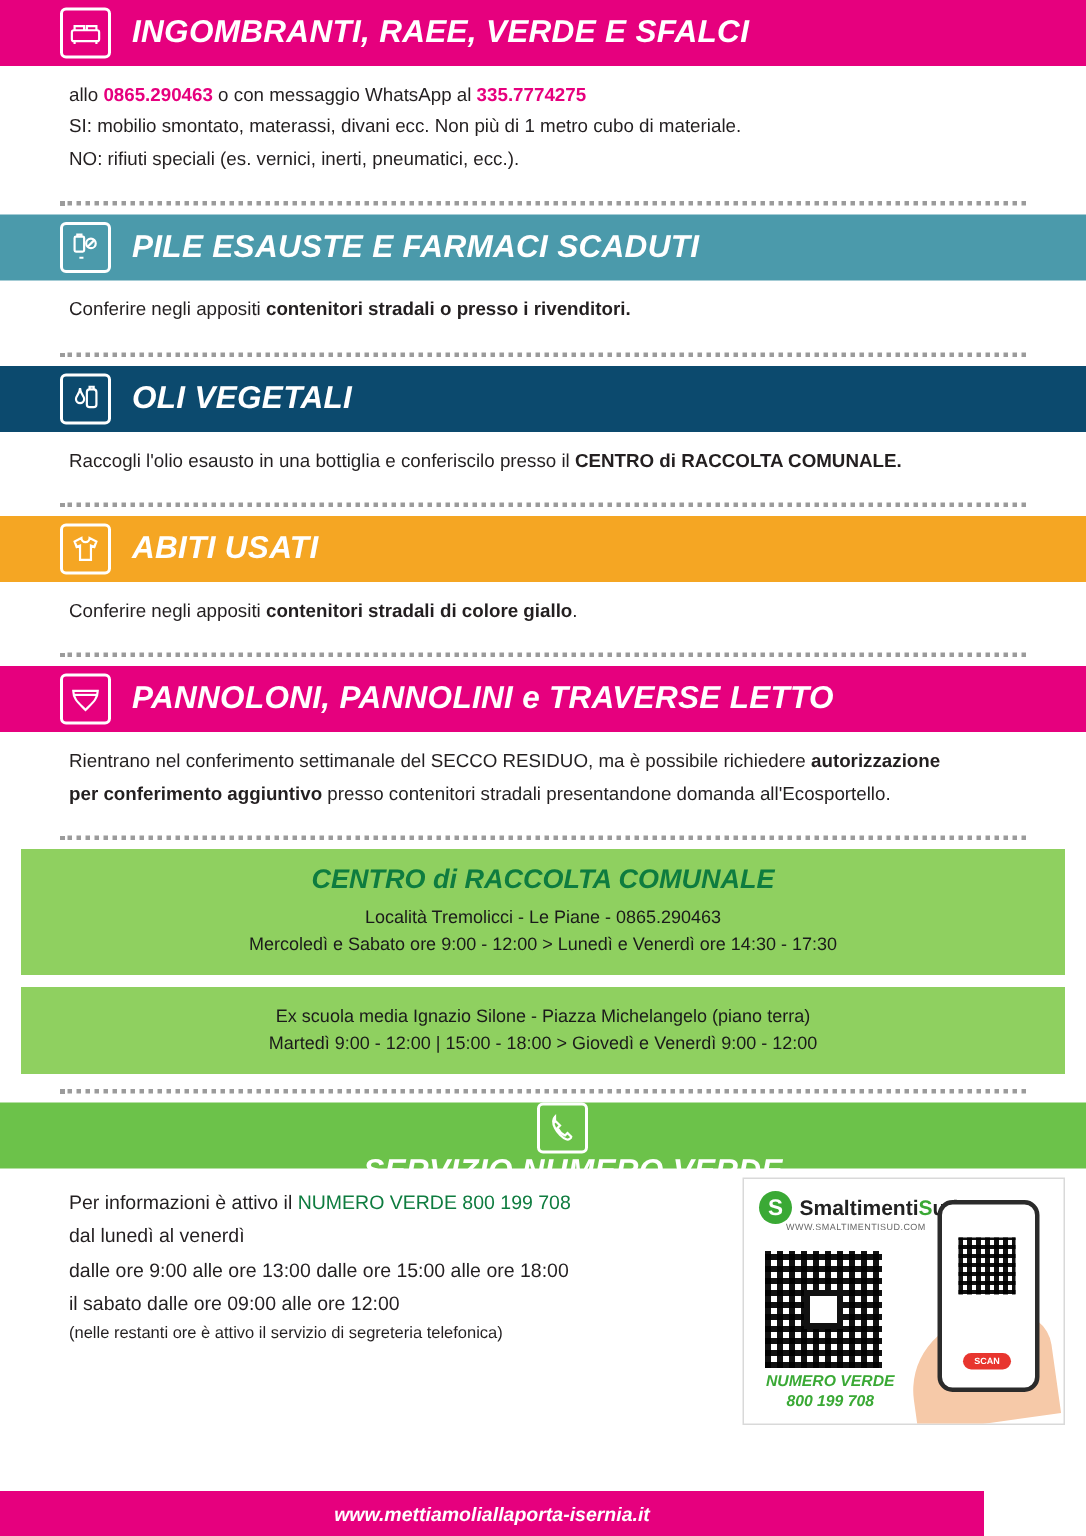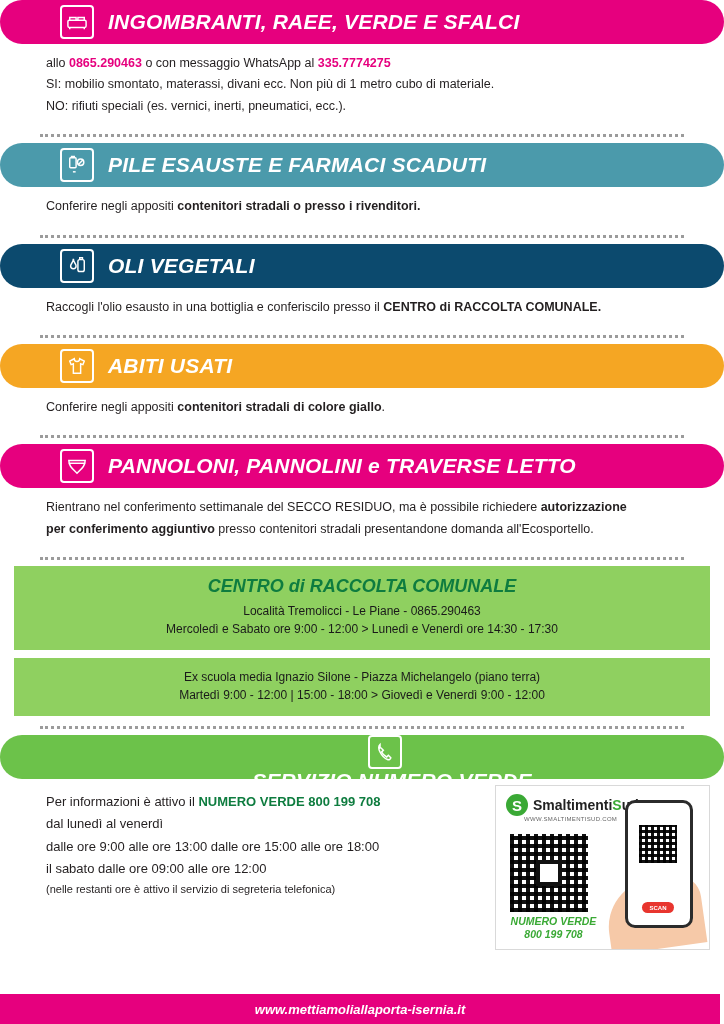--- a/index.html
+++ b/index.html
@@ -19,23 +19,22 @@
     width: 724px;
     height: 1024px;
     box-sizing: border-box;
   }
 
   
   .bar {
     display: flex;
     align-items: center;
     height: 44px;
-    padding-left: 60px;
-    box-sizing: border-box;
-    border-radius: 22px;
+    padding-left: 40px;
+    box-sizing: border-box;
   }
   .bar .icon-box {
     width: 34px;
     height: 34px;
     flex: 0 0 34px;
     border: 2px solid #ffffff;
     border-radius: 4px;
     display: flex;
     align-items: center;
     justify-content: center;
@@ -105,21 +104,21 @@
   .nv-body {
     display: flex;
     align-items: flex-start;
     padding: 12px 14px 6px 46px;
   }
   .nv-text {
     flex: 1 1 auto;
     font-size: 13px;
     line-height: 1.72;
   }
-  .nv-text .hl { color: #0e7c3f; font-weight: bold; }
+  .nv-text .hl { color: #0e7c3f; font-weight: normal; }
   .nv-text .small-note { font-size: 11px; }
 
   .nv-card {
     flex: 0 0 215px;
     width: 215px;
     background: #ffffff;
     border: 1px solid #d9d9d9;
     margin-left: 10px;
     margin-top: -6px;
     position: relative;
@@ -218,21 +217,21 @@
     background: #f6c9a8;
     border-radius: 48px 24px 0 0;
     transform: rotate(-8deg);
   }
 
   
   .footer {
     position: absolute;
     left: 0;
     bottom: 0;
-    width: 720px;
+    width: 656px;
     height: 30px;
     background: #e6007e;
     display: flex;
     align-items: center;
     justify-content: center;
   }
   .footer .site {
     color: #ffffff;
     font-size: 13px;
     font-weight: bold;

